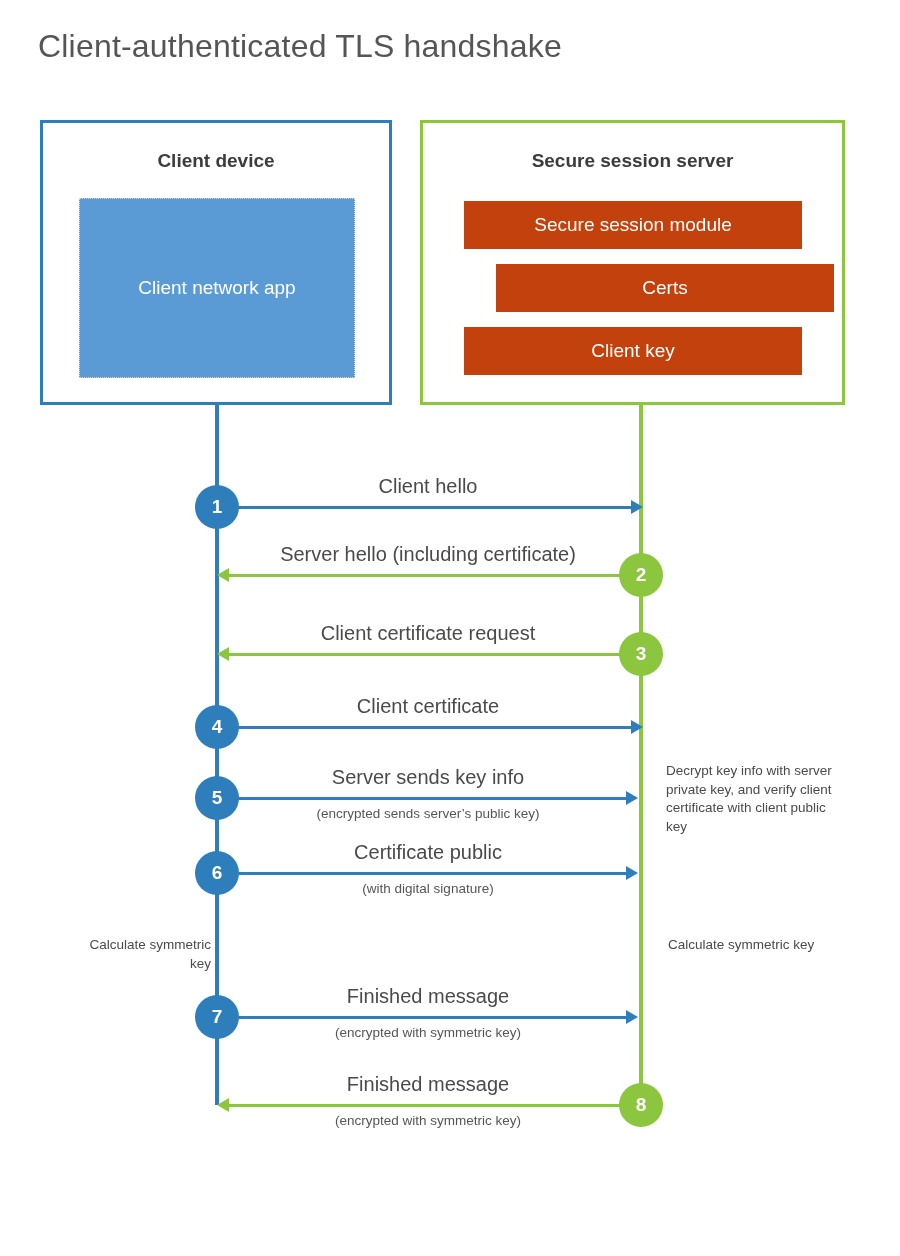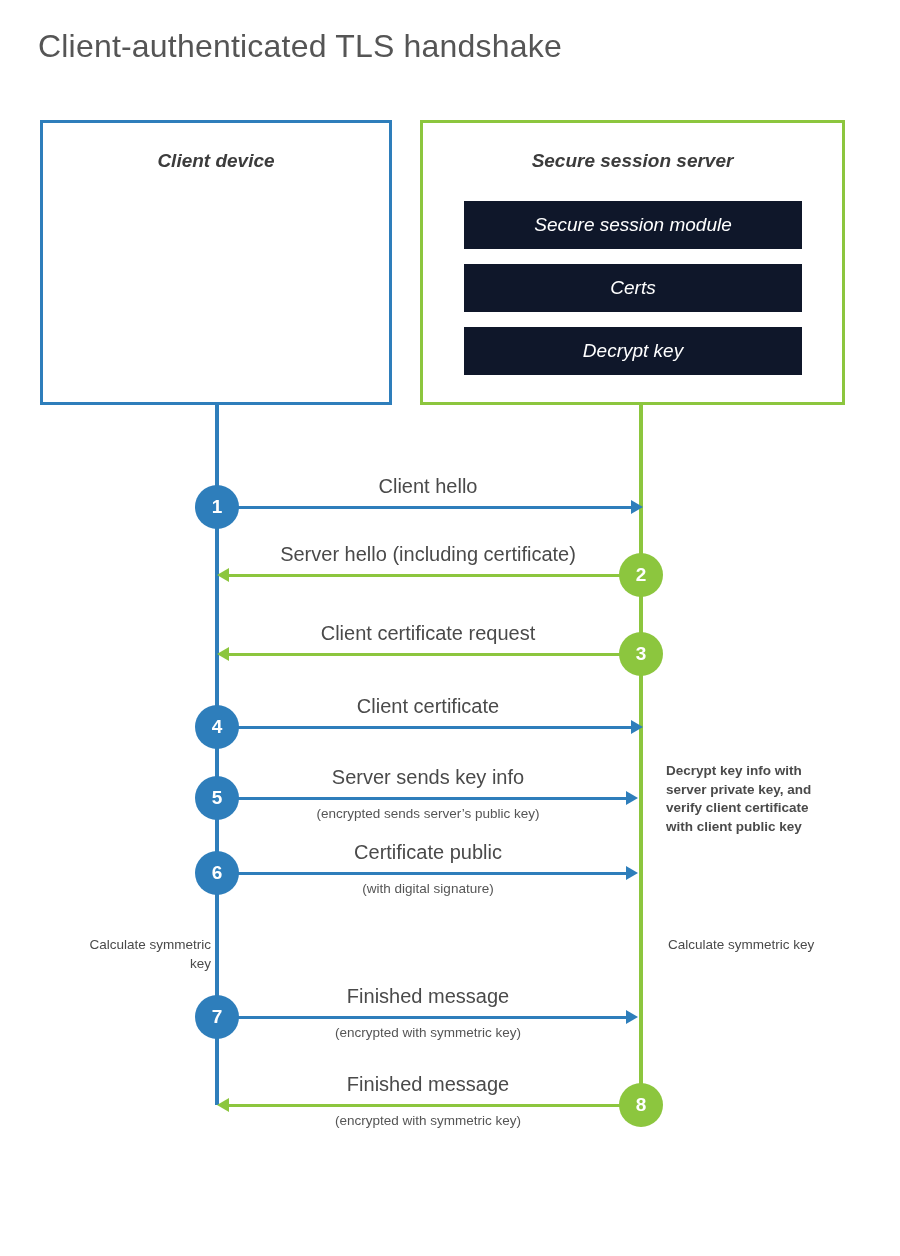--- a/index.html
+++ b/index.html
@@ -25,21 +25,20 @@
     color: #555555;
     letter-spacing: 0.2px;
     white-space: nowrap;
   }
 
   
   .party-box {
     position: absolute;
     box-sizing: border-box;
     background: #ffffff;
-    font-style: italic;
   }
   #client-box {
     left: 40px;
     top: 120px;
     width: 352px;
     height: 285px;
     border: 3px solid #2e7ebb;
   }
   #server-box {
     left: 420px;
@@ -76,29 +75,29 @@
     font-size: 19px;
     line-height: 1.35;
     padding: 0 14px;
   }
 
   .server-bar {
     position: absolute;
     left: 41px;
     width: 338px;
     height: 48px;
-    background: #0f172a;
+    background: #c2410c;
     display: flex;
     align-items: center;
     justify-content: center;
     color: #ffffff;
     font-size: 19px;
   }
   #server-bar-0 { top: 78px; }
-  #server-bar-1 { top: 141px; }
+  #server-bar-1 { top: 141px; margin-left: 32px; }
   #server-bar-2 { top: 204px; }
 
   
   #sequence {
     position: absolute;
     left: 0;
     top: 0;
     width: 900px;
     height: 1256px;
     pointer-events: none;
@@ -199,37 +198,37 @@
     left: 668px;
     top: 936px;
     width: 160px;
     text-align: left;
   }
   #note-server-decrypt {
     left: 666px;
     top: 762px;
     width: 170px;
     text-align: left;
-    font-weight: bold;
   }
 </style>
 </head>
 <body>
 
 <div id="page-title">Client-authenticated TLS handshake</div>
 
 <div id="client-box" class="party-box">
   <div class="party-title">Client device</div>
+  <div id="client-app-box">Client network app</div>
 </div>
 
 <div id="server-box" class="party-box">
   <div class="party-title">Secure session server</div>
   <div id="server-bar-0" class="server-bar">Secure session module</div>
   <div id="server-bar-1" class="server-bar">Certs</div>
-  <div id="server-bar-2" class="server-bar">Decrypt key</div>
+  <div id="server-bar-2" class="server-bar">Client key</div>
 </div>
 
 <div id="sequence">
 
   <div id="lifeline-client" class="lifeline"></div>
   <div id="lifeline-server" class="lifeline"></div>
 
   <div class="msg" style="left:0; top:507px;">
     <div class="msg-line blue" style="left:217px; width:414px;"></div>
     <div class="arrowhead right blue" style="left:631px;"></div>

